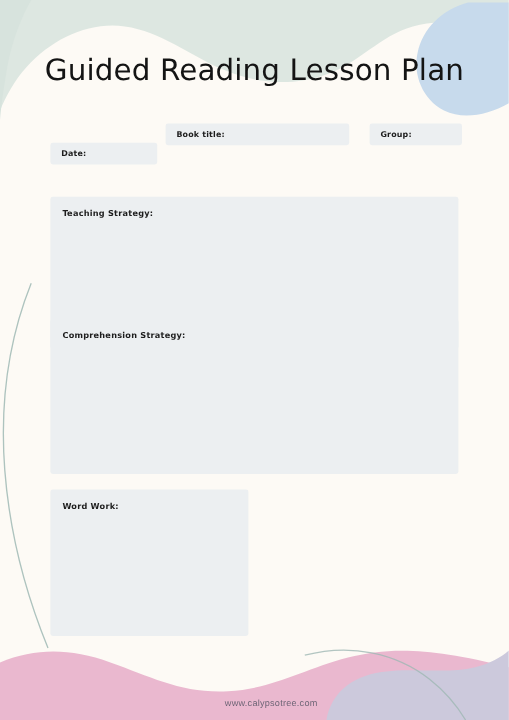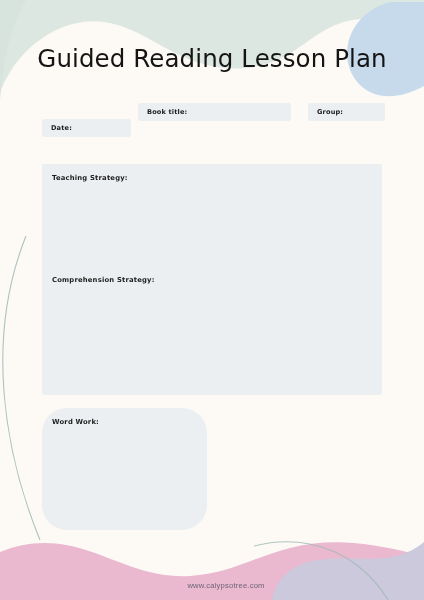--- a/index.html
+++ b/index.html
@@ -68,21 +68,21 @@
     color: #1d1d1d;
     letter-spacing: 0.2px;
     white-space: nowrap;
     font-family: "DejaVu Sans", sans-serif;
   }
   #fld-date     { left: 42px;  top: 103px; width: 89px;  height: 18px; margin-top: 16px; }
   #fld-booktitle{ left: 138px; top: 103px; width: 153px; height: 18px; }
   #fld-group    { left: 308px; top: 103px; width: 77px;  height: 18px; }
   #box-teaching { left: 42px;  top: 131px; width: 340px; height: 127px; margin-top: 33px; }
   #box-compre   { left: 42px;  top: 266px; width: 340px; height: 129px; text-align: right; }
-  #box-wordwork { left: 42px;  top: 408px; width: 165px; height: 122px; border-radius: 25px; }
+  #box-wordwork { left: 42px;  top: 408px; width: 165px; height: 122px; }
   #box-newvocab { left: 218px; top: 408px; width: 164px; height: 122px; }
   
   .footer {
     position: absolute;
     left: 0;
     top: 581px;
     width: 424px;
     text-align: center;
     font-size: 7.6px;
     color: #6e6576;

